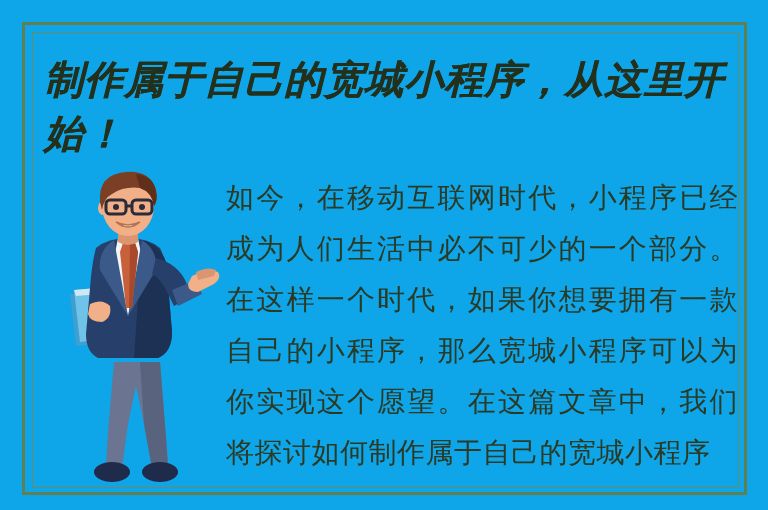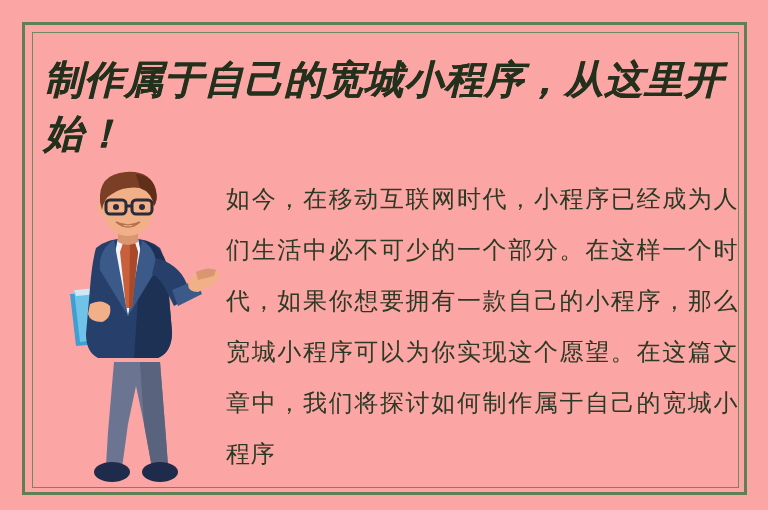--- a/index.html
+++ b/index.html
@@ -11,21 +11,21 @@
     width: 768px;
     height: 510px;
     background: #99fa90;
     font-family: "DejaVu Sans", sans-serif;
     overflow: hidden;
   }
   .poster {
     position: relative;
     width: 768px;
     height: 510px;
-    background: #fca5a5;
+    background: #0ea5e9;
     box-sizing: border-box;
   }
   
   .frame-outer {
     position: absolute;
     left: 22px;
     top: 22px;
     width: 725px;
     height: 473px;
     border: 3px solid #5f7f55;
@@ -58,22 +58,22 @@
     white-space: pre-wrap;
     text-shadow: 0.5px 0 0 #23301c;
   }
   
   .body-copy {
     position: absolute;
     left: 226px;
     top: 174px;
     width: 512px;
     color: #2b3a24;
-    font-family: Liberation Serif, serif;
-    font-size: 24px;
+    font-family: Liberation Mono, monospace;
+    font-size: 28px;
     line-height: 51px;
     letter-spacing: 0.5px;
     text-align: justify;
     text-justify: inter-character;
   }
   
   .illustration {
     position: absolute;
     left: 56px;
     top: 166px;

